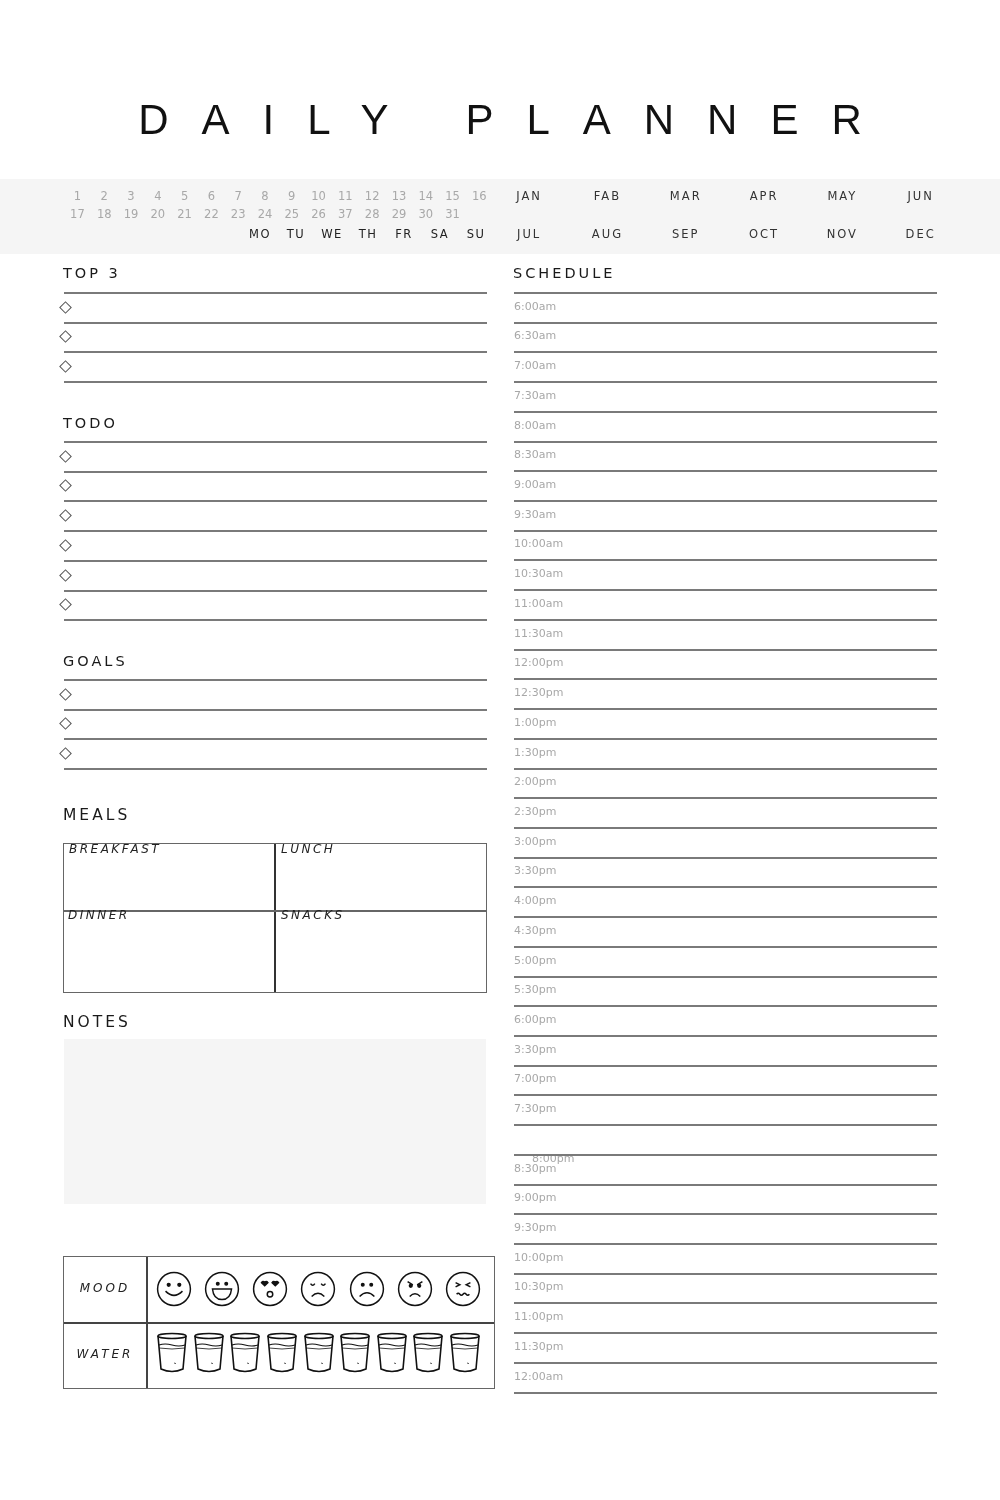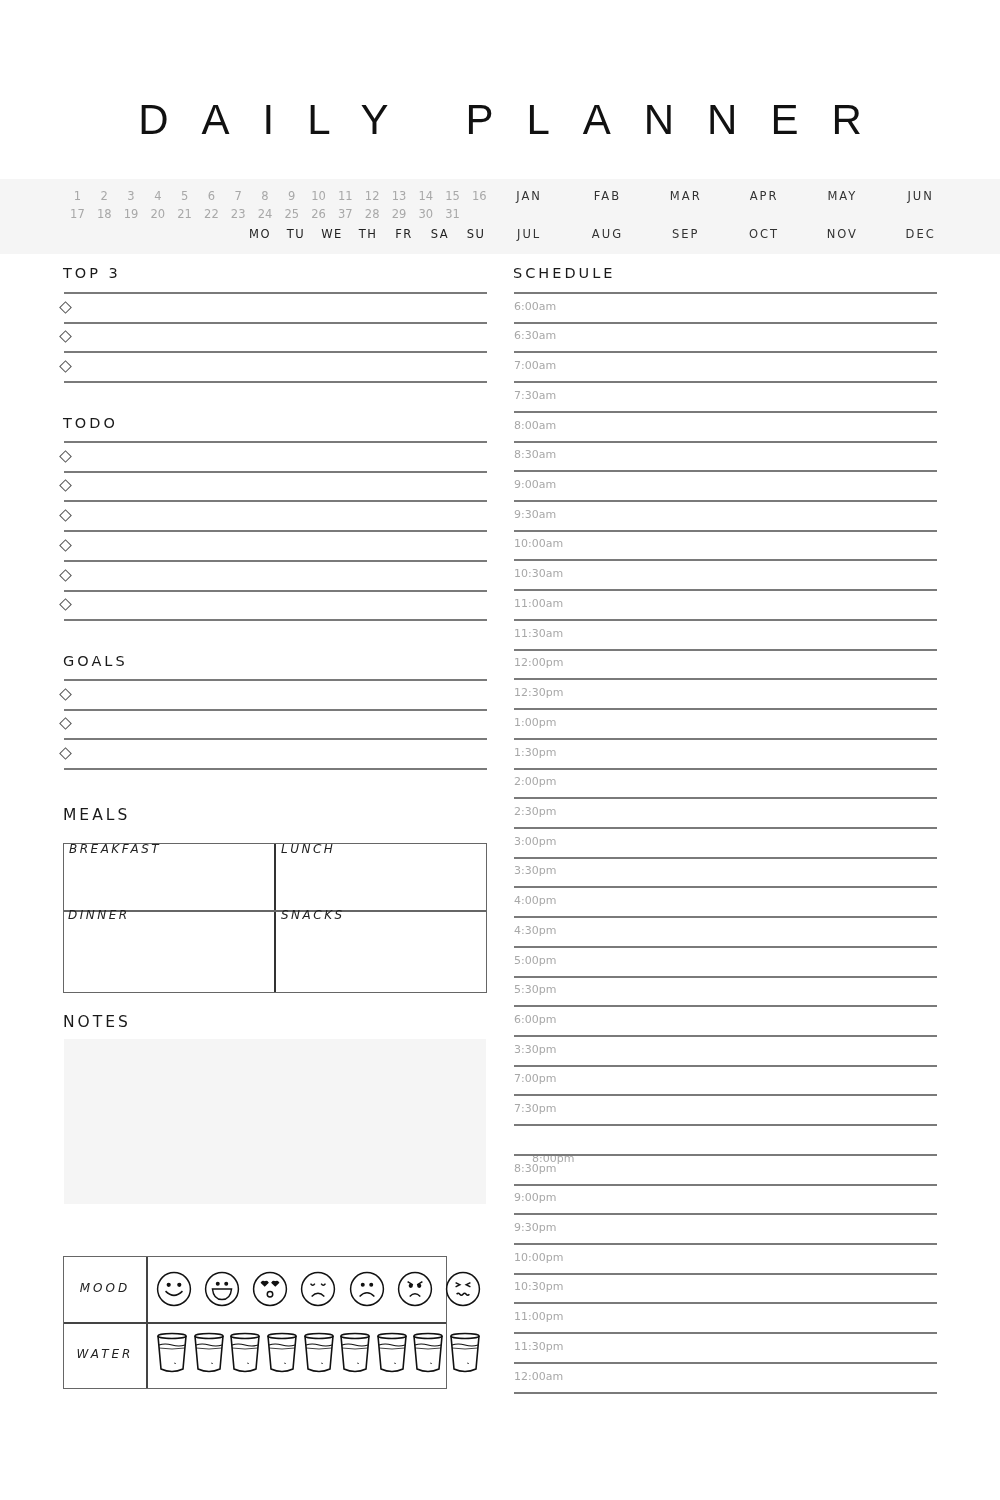--- a/index.html
+++ b/index.html
@@ -31,21 +31,21 @@
   }
   .time { position: absolute; font-size: 11px; color: #a8a8a8; }
 
   .meals-box { position: absolute; left: 63px; top: 843px; width: 424px; height: 150px; border: 1.5px solid #666; }
   .meals-box .vline { position: absolute; left: 210px; top: 0; width: 1.5px; height: 100%; background: #333; }
   .meals-box .hline { position: absolute; left: 0; top: 66px; width: 100%; height: 1.5px; background: #666; }
   .meal-label { position: absolute; font-size: 12px; font-style: italic; letter-spacing: 2.5px; color: #222; }
 
   .notes-area { position: absolute; left: 64px; top: 1039px; width: 422px; height: 165px; background: #f5f5f5; }
 
-  .tracker { position: absolute; left: 63px; top: 1256px; width: 384px; height: 133px; border: 1.5px solid #666; }
+  .tracker { position: absolute; left: 63px; top: 1256px; width: 432px; height: 133px; border: 1.5px solid #666; }
   .tracker .vline { position: absolute; left: 82px; top: 0; width: 1.5px; height: 100%; background: #444; }
   .tracker .hline { position: absolute; left: 0; top: 65px; width: 100%; height: 1.5px; background: #444; }
   .tracker-label { position: absolute; left: 0; width: 82px; text-align: center; font-size: 12px; font-style: italic; letter-spacing: 3px; color: #222; }
   .icons-row { position: absolute; left: 92px; width: 325px; display: flex; justify-content: space-between; align-items: center; }
   .icons-row svg { display: block; }
 </style>
 </head>
 <body>
 
 <div class="title">DAILY PLANNER</div>

